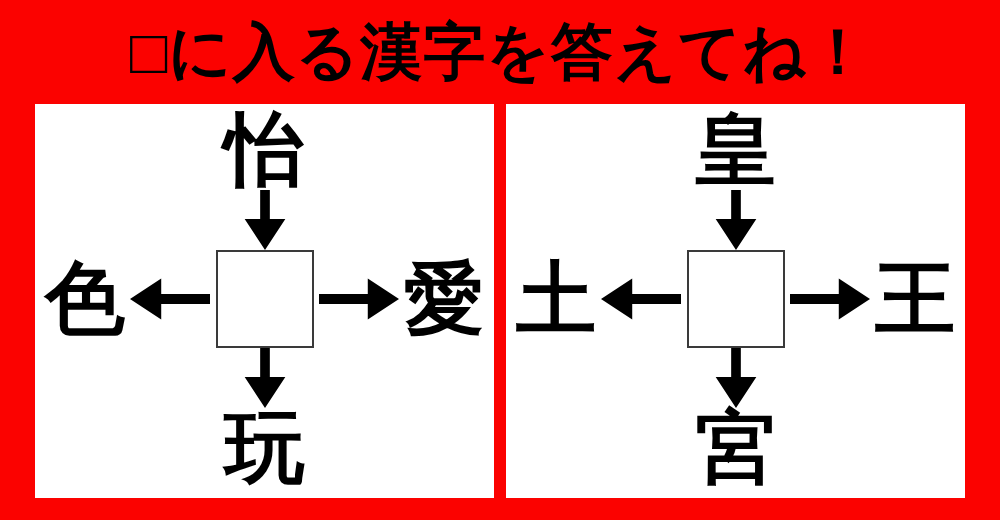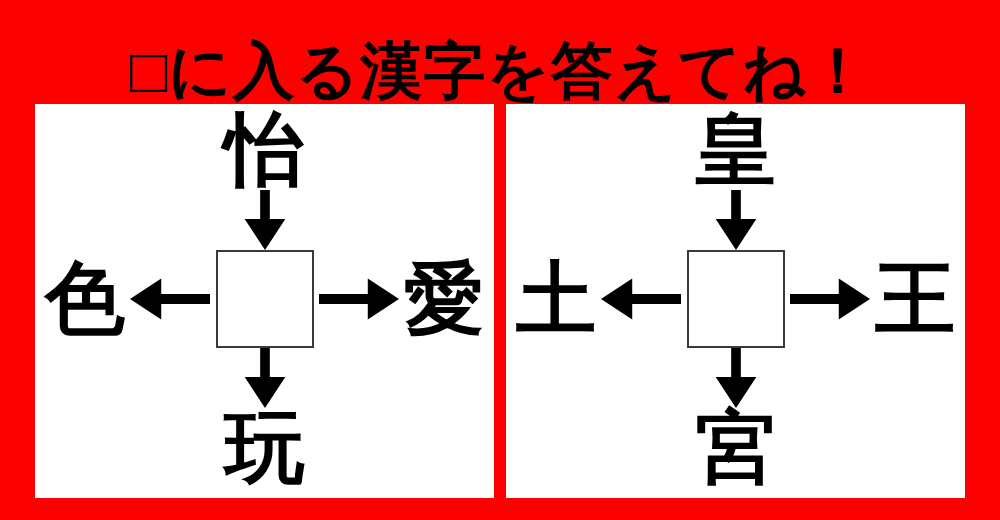--- a/index.html
+++ b/index.html
@@ -13,21 +13,20 @@
     color: var(--ink, #000000);
   }
   .title-bar {
     position: absolute;
     left: 0; top: 0;
     width: 100%;
     height: 103px;
     display: flex;
     align-items: center;
     justify-content: center;
-    margin-top: 19px;
   }
   .title {
     margin: 0;
     font-size: 62px;
     font-weight: 900;
     line-height: 1;
     letter-spacing: 1px;
     white-space: nowrap;
     color: var(--ink, #000000);
   }

